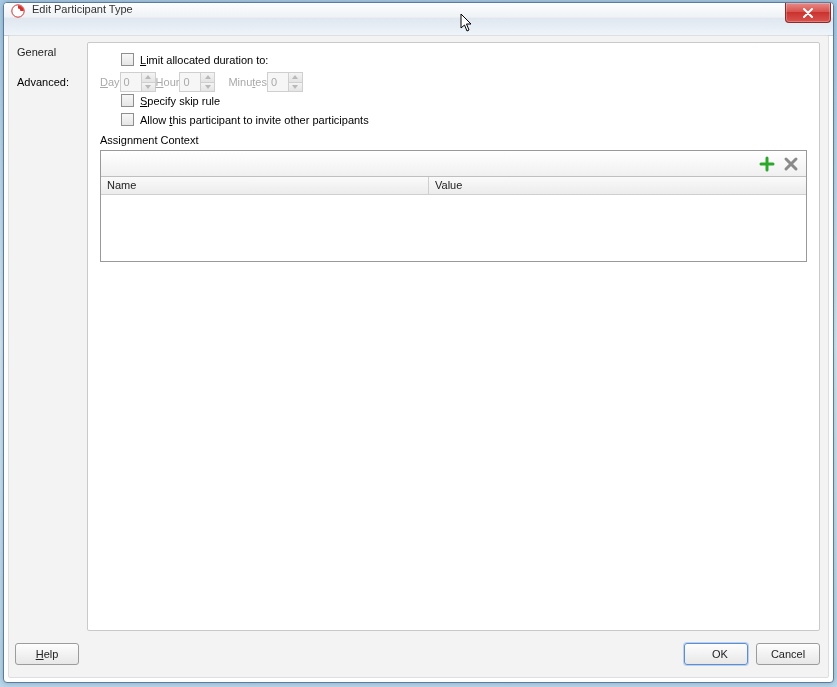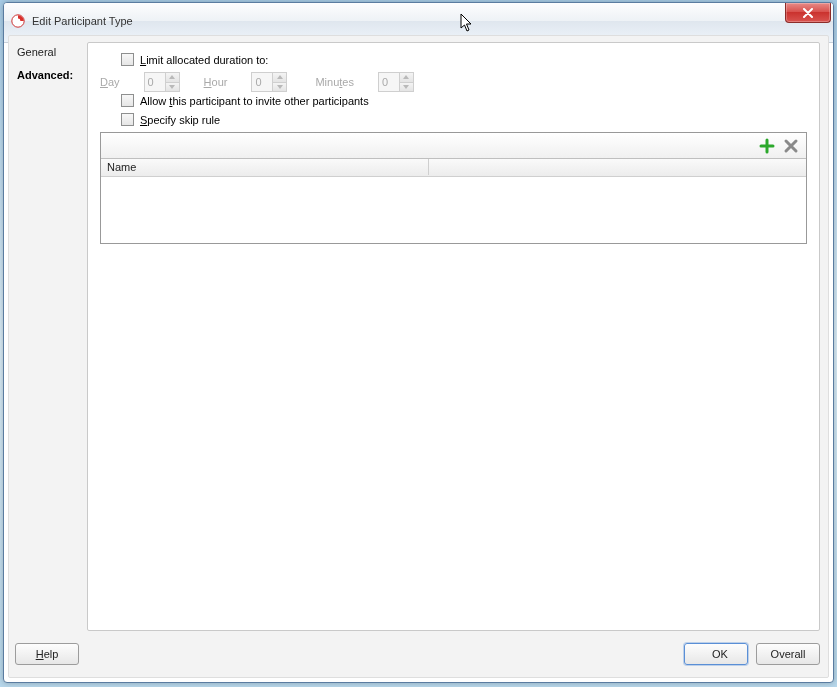--- a/index.html
+++ b/index.html
@@ -15,25 +15,25 @@
     position: absolute;
     left: 3px; top: 2px;
     width: 831px; height: 681px;
     background: #fff;
     border: 1px solid #5a7ca0;
     border-radius: 4px;
     box-shadow: 0 0 6px rgba(0,0,0,0.25);
     overflow: hidden;
   }
   .titlebar {
-    height: 40px;
+    height: 33px;
     background: linear-gradient(180deg, #fdfdfe 0%, #eef2f6 45%, #dfe6ee 46%, #eef4fa 100%);
     border-bottom: 1px solid #c8d0da;
     display: flex;
-    align-items: center;
+    align-items: flex-start;
     padding: 0 2px 4px 6px;
     position: relative;
   }
   .app-icon {
     width: 16px; height: 16px;
     margin-right: 6px;
     display: inline-flex; align-items: center; justify-content: center;
   }
   .title-text { color: #333; }
   .cursor {
@@ -59,29 +59,29 @@
     left: 4px; right: 4px; top: 32px; bottom: 4px;
     background: #f3f3f3;
     border: 1px solid #dedede;
     border-radius: 2px;
   }
   .sidebar {
     position: absolute;
     left: 6px; top: 6px;
     width: 68px;
     display: flex; flex-direction: column;
-    gap: 3px;
+    gap: 10px;
   }
   .sidebar .tab {
     padding: 4px 4px 4px 2px;
     color: #222;
     cursor: default;
   }
   .sidebar .tab.active {
-    font-weight: bold;
+    font-weight: normal;
     color: #000;
   }
   .main-panel {
     position: absolute;
     left: 78px; right: 8px; top: 6px; bottom: 46px;
     background: #fff;
     border: 1px solid #c9c9c9;
     border-radius: 2px;
     padding: 10px 12px;
   }
@@ -89,21 +89,21 @@
   .chk {
     width: 13px; height: 13px;
     border: 1px solid #8e8f8f;
     background: linear-gradient(180deg,#f7f7f7,#e6e6e6);
     margin-right: 6px;
     flex: none;
   }
   .lbl { color: #000; }
   .lbl .mn { text-decoration: underline; }
   .duration-row {
-    display: flex; align-items: center; gap: 24px;
+    display: flex; align-items: center; gap: 0;
     margin: 6px 0 2px 0;
     color: #a9a9a9;
   }
   .dur-label { color: #a9a9a9; }
   .dur-label .mn { text-decoration: underline; }
   .spin-wrap { display: flex; align-items: center; }
   .spin-input {
     width: 22px; height: 20px;
     border: 1px solid #cfcfcf;
     background: #f6f6f6;
@@ -140,21 +140,20 @@
     border-bottom: 1px solid #bfbfbf;
     display: flex; align-items: center; justify-content: flex-end;
     padding: 0 6px; gap: 6px;
   }
   .icon-btn { width: 18px; height: 18px; display: flex; align-items: center; justify-content: center; cursor: default; }
   .ac-header {
     height: 18px;
     display: flex;
     background: linear-gradient(180deg,#fafafa,#ececec);
     border-bottom: 1px solid #cfcfcf;
-    flex-direction: column;
   }
   .ac-col {
     padding: 2px 6px;
     color: #222;
     border-right: 1px solid #cfcfcf;
   }
   .ac-col.name { width: 328px; }
   .ac-col.value { flex: 1; border-right: none; }
   .ac-body { flex: 1; background: #fff; }
   .footer {
@@ -241,45 +240,46 @@
           <span class="spin-btns">
             <span class="spin-btn">
                 <span class="tri-up"></span>
               </span>
             <span class="spin-btn">
                 <span class="tri-down"></span>
               </span>
           </span>
         </span>
 
-        <span class="dur-label" style="margin-left:4px"><span>Minu</span><span class="mn">t</span><span>es</span></span>
+        <span class="dur-label" style="margin-left:13px"><span>Minu</span><span class="mn">t</span><span>es</span></span>
         <span class="spin-wrap">
           <input class="spin-input" disabled="" value="0" style="">
           <span class="spin-btns">
             <span class="spin-btn">
                 <span class="tri-up"></span>
               </span>
             <span class="spin-btn">
                 <span class="tri-down"></span>
               </span>
           </span>
         </span>
       </div>
 
 
       <div class="row">
         <div class="chk"></div>
-        <span class="lbl"><span>Allow </span><span class="mn">t</span><span>his participant to invite other participants</span></span>
+        <span class="lbl"><span class="mn">S</span><span>pecify skip rule</span></span>
       </div>
 
       <div class="row">
         <div class="chk"></div>
-        <span class="lbl"><span class="mn">S</span><span>pecify skip rule</span></span>
-      </div>
-
+        <span class="lbl"><span>Allow </span><span class="mn">t</span><span>his participant to invite other participants</span></span>
+      </div>
+
+      <div class="section-label">Assignment Context</div>
 
       <div class="ac-box">
         <div class="ac-toolbar">
           <span class="icon-btn">
             <svg width="16" height="16" viewBox="0 0 16 16">
               <path d="M8 2 L8 14 M2 8 L14 8" stroke="#2ba82b" stroke-width="3" stroke-linecap="round"></path>
             </svg>
           </span>
           <span class="icon-btn">
             <svg width="16" height="16" viewBox="0 0 16 16">
@@ -296,17 +296,17 @@
 
     </div>
 
     <div class="footer">
       <div class="btn">
           <span class="mn">H</span>
           <span>elp</span>
         </div>
       <div class="spacer"></div>
       <div class="btn primary" style="margin-right:8px">OK</div>
-      <div class="btn">Overall</div>
+      <div class="btn">Cancel</div>
     </div>
 
   </div>
 </div>
 
 </body></html>

